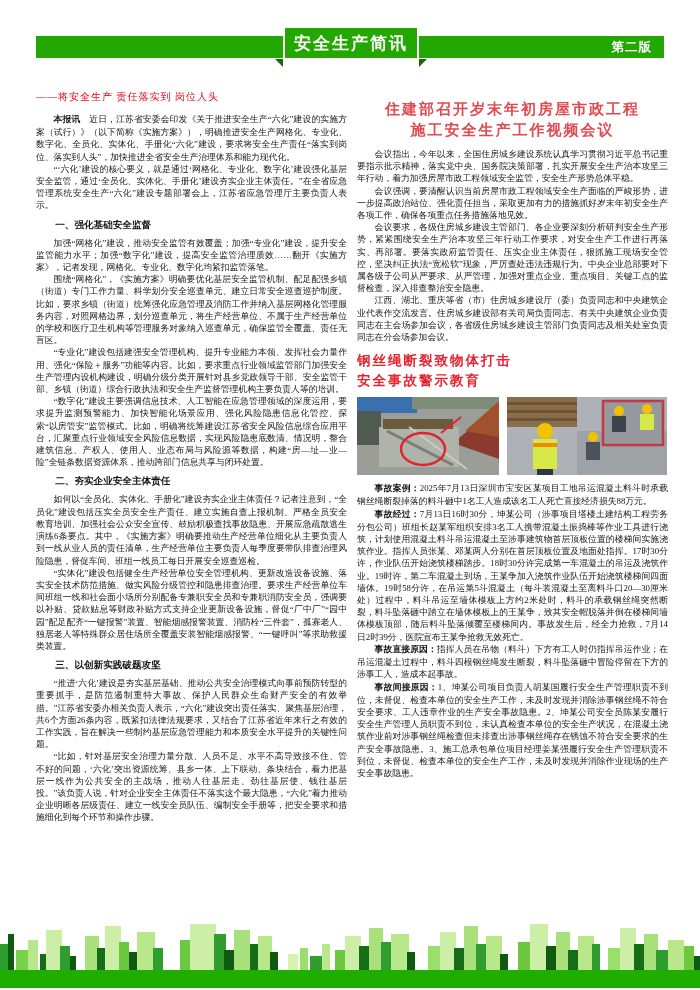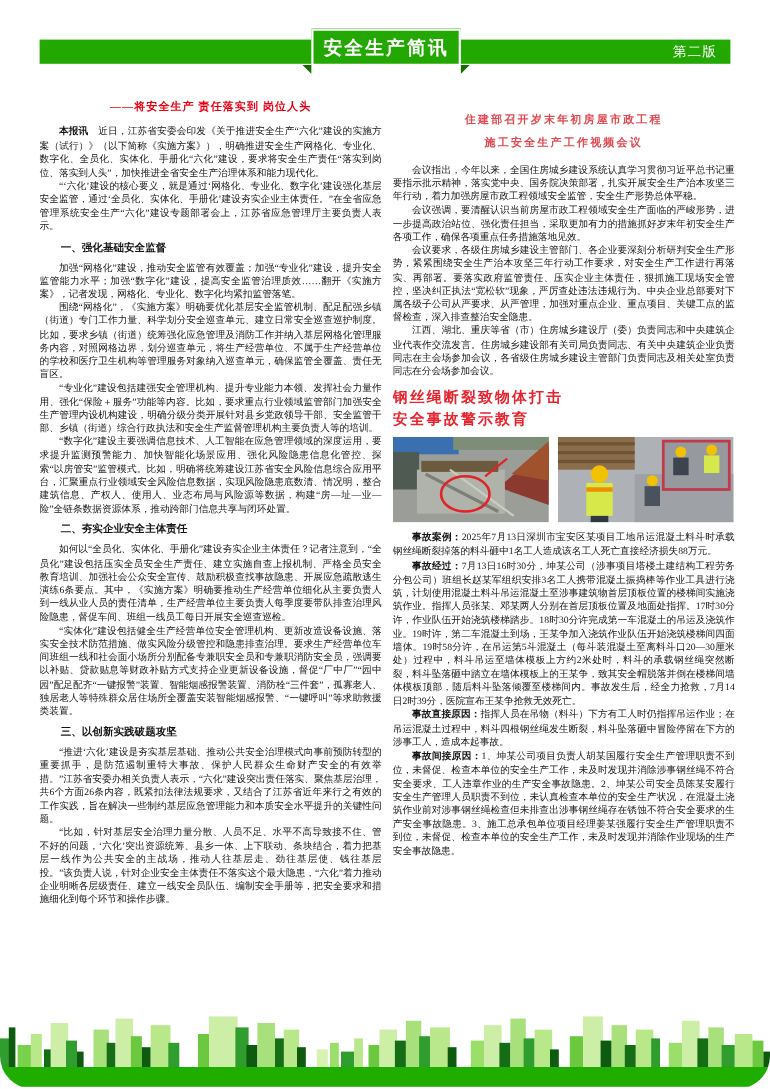--- a/index.html
+++ b/index.html
@@ -1,43 +1,43 @@
 <!DOCTYPE html>
 <html><head>
 <meta charset="utf-8">
 <style>
   html,body{margin:0;padding:0;background:#fff;}
   .page{position:relative;width:700px;height:990px;background:#fff;overflow:hidden;
-        font-family:"Liberation Serif","DejaVu Serif",serif;color:#151515;border-radius:30px;}
+        font-family:"Liberation Serif","DejaVu Serif",serif;color:#151515;}
 
   
   .banner-band{position:absolute;top:36px;left:36px;right:36px;height:22px;background:#22a800;}
   .banner-ribbon{position:absolute;top:26px;left:283px;width:136px;height:34px;background:#22a800;
         box-shadow:0 0 0 2px #ffffff inset;display:flex;align-items:center;justify-content:center;z-index:2;}
   .banner-ribbon .fold-l{position:absolute;left:-8px;bottom:-7px;width:0;height:0;
         border-top:8px solid #156d00;border-left:8px solid transparent;}
   .banner-ribbon .fold-r{position:absolute;right:-8px;bottom:-7px;width:0;height:0;
         border-top:8px solid #156d00;border-right:8px solid transparent;}
   .banner-title{color:#fff;font-weight:bold;font-size:17px;letter-spacing:2px;white-space:nowrap;}
   .edition{position:absolute;top:36px;right:48px;height:22px;line-height:22px;color:#fff;
-        font-weight:normal;font-size:12.5px;letter-spacing:1px;z-index:3;}
+        font-weight:bold;font-size:12.5px;letter-spacing:1px;z-index:3;}
 
   
   .col{position:absolute;top:90px;width:311px;height:828px;overflow:hidden;}
   .col-left{left:36px;}
   .col-right{left:357px;}
 
   p.body{margin:0;font-size:8.8px;line-height:12.2px;text-align:justify;text-indent:2em;}
   p.body b{font-weight:bold;font-family:Liberation Mono, monospace;}
   .sec-head{font-weight:bold;font-size:9.6px;margin:7px 0 5px;text-indent:2em;}
 
   .a1-title{color:#e60012;font-weight:bold;font-size:14px;text-align:center;line-height:19px;margin:0 0 4px;}
-  .a1-sub{color:#e60012;font-weight:bold;font-size:10px;text-align:center;margin:0 0 9px;letter-spacing:1px;}
-
-  .a2-title{color:#e04a50;font-weight:bold;font-size:10px;text-align:center;line-height:21px;
+  .a1-sub{color:#e60012;font-weight:normal;font-size:10px;margin:0 0 9px;letter-spacing:1px;}
+
+  .a2-title{color:#e04a50;font-weight:bold;font-size:15px;text-align:center;line-height:21px;
         margin:9px 0 7px;letter-spacing:2px;}
   .a3-title{color:#e8232e;font-weight:bold;font-size:13.5px;text-align:left;line-height:20px;
         margin:8px 0 6px;letter-spacing:2px;}
 
   
   .photo-row{display:flex;gap:8px;margin:4px 0 7px;}
   .photo{height:78px;overflow:hidden;}
   .photo svg{display:block;}
 
   

